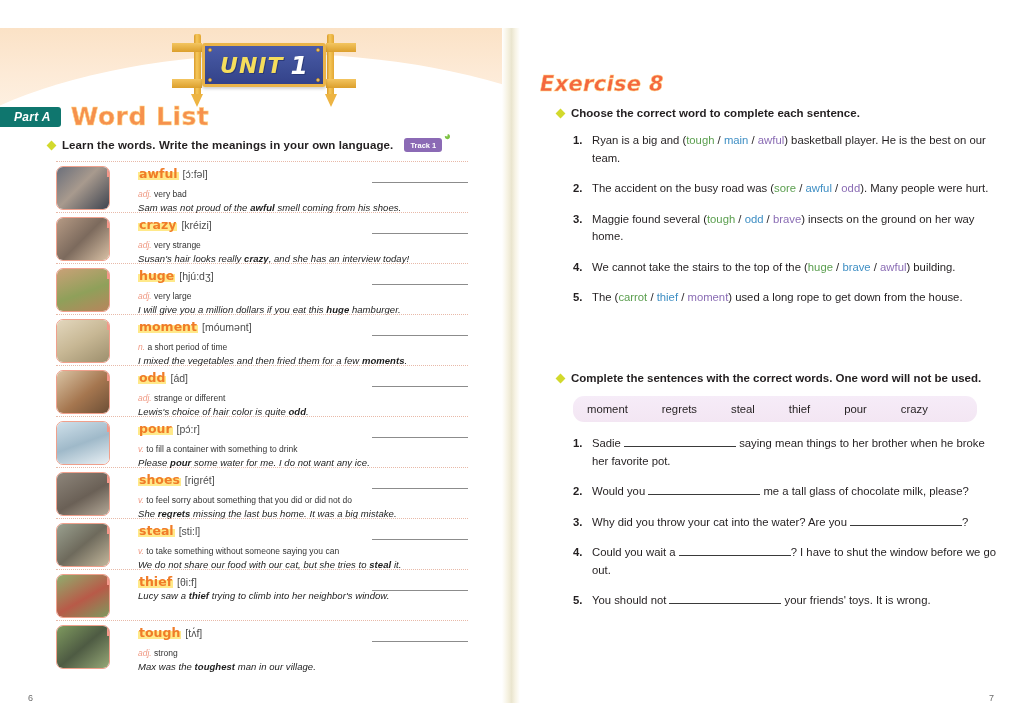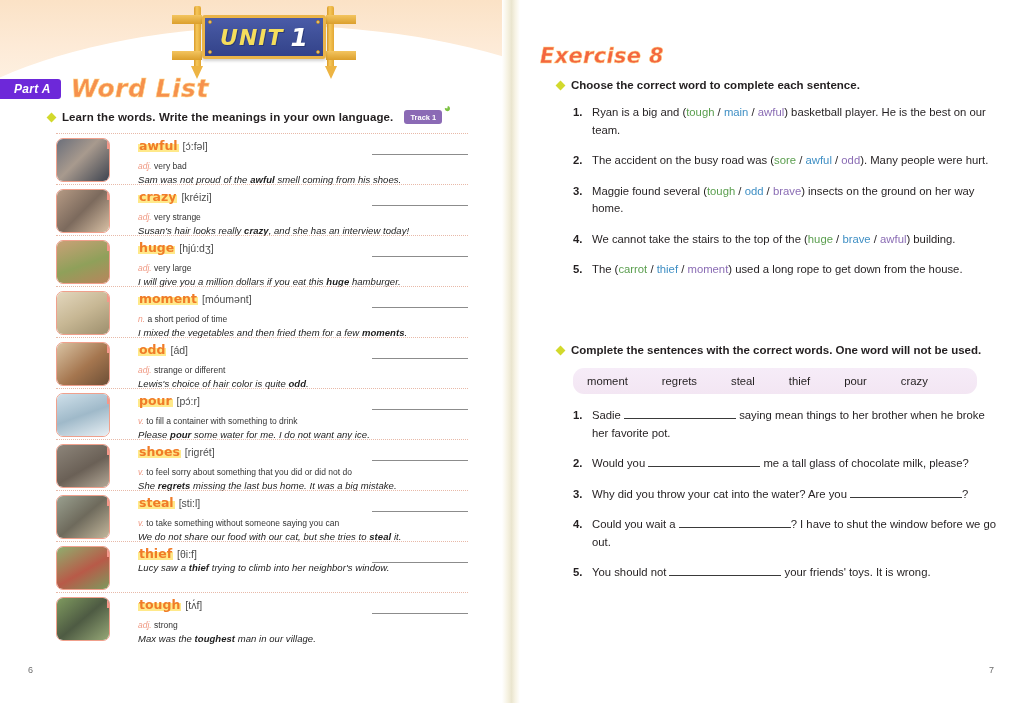--- a/index.html
+++ b/index.html
@@ -2,21 +2,21 @@
 <html><head>
 <meta charset="utf-8">
 <style>
   * { box-sizing: border-box; margin: 0; padding: 0; }
   html, body { width: 1024px; height: 703px; overflow: hidden; }
   body {
     font-family: "Liberation Sans", sans-serif;
     background: #ffffff;
     position: relative;
   }
-  .spread { position: relative; width: 1024px; height: 617px; display: flex; }
+  .spread { position: relative; width: 1024px; height: 617px; display: flex; margin-top: 28px; }
 
   
   .page-left {
     position: relative;
     width: 512px; height: 703px;
     background: #ffffff;
     overflow: hidden;
   }
   .peach-top {
     position: absolute; top: 0; left: 0; width: 512px; height: 96px;
@@ -80,31 +80,31 @@
     font-size: 25px; color: #ffffff; margin-left: 7px;
     text-shadow: 1px 1px 0 #2b3a7a;
   }
 
   
   .parta-row {
     position: absolute; top: 74px; left: 0;
     display: flex; align-items: center;
   }
   .parta-tab {
-    background: #6d28d9;
+    background: #0f766e;
     color: #ffffff;
     font-size: 12px; font-weight: bold; font-style: italic;
     padding: 3px 10px 3px 14px;
     border-radius: 0 3px 3px 0;
     letter-spacing: 0.3px;
   }
   .wordlist-title {
     margin-left: 10px;
     font-family: "DejaVu Sans", sans-serif;
-    font-size: 25px; font-weight: bold; font-style: italic;
+    font-size: 25px; font-weight: bold; 
     color: #f6914d;
     -webkit-text-stroke: 0.6px #ffd98a;
     letter-spacing: 0.5px;
   }
 
   .instr-row {
     position: absolute; top: 110px; left: 48px;
     display: flex; align-items: center; gap: 7px;
   }
   .diamond {

